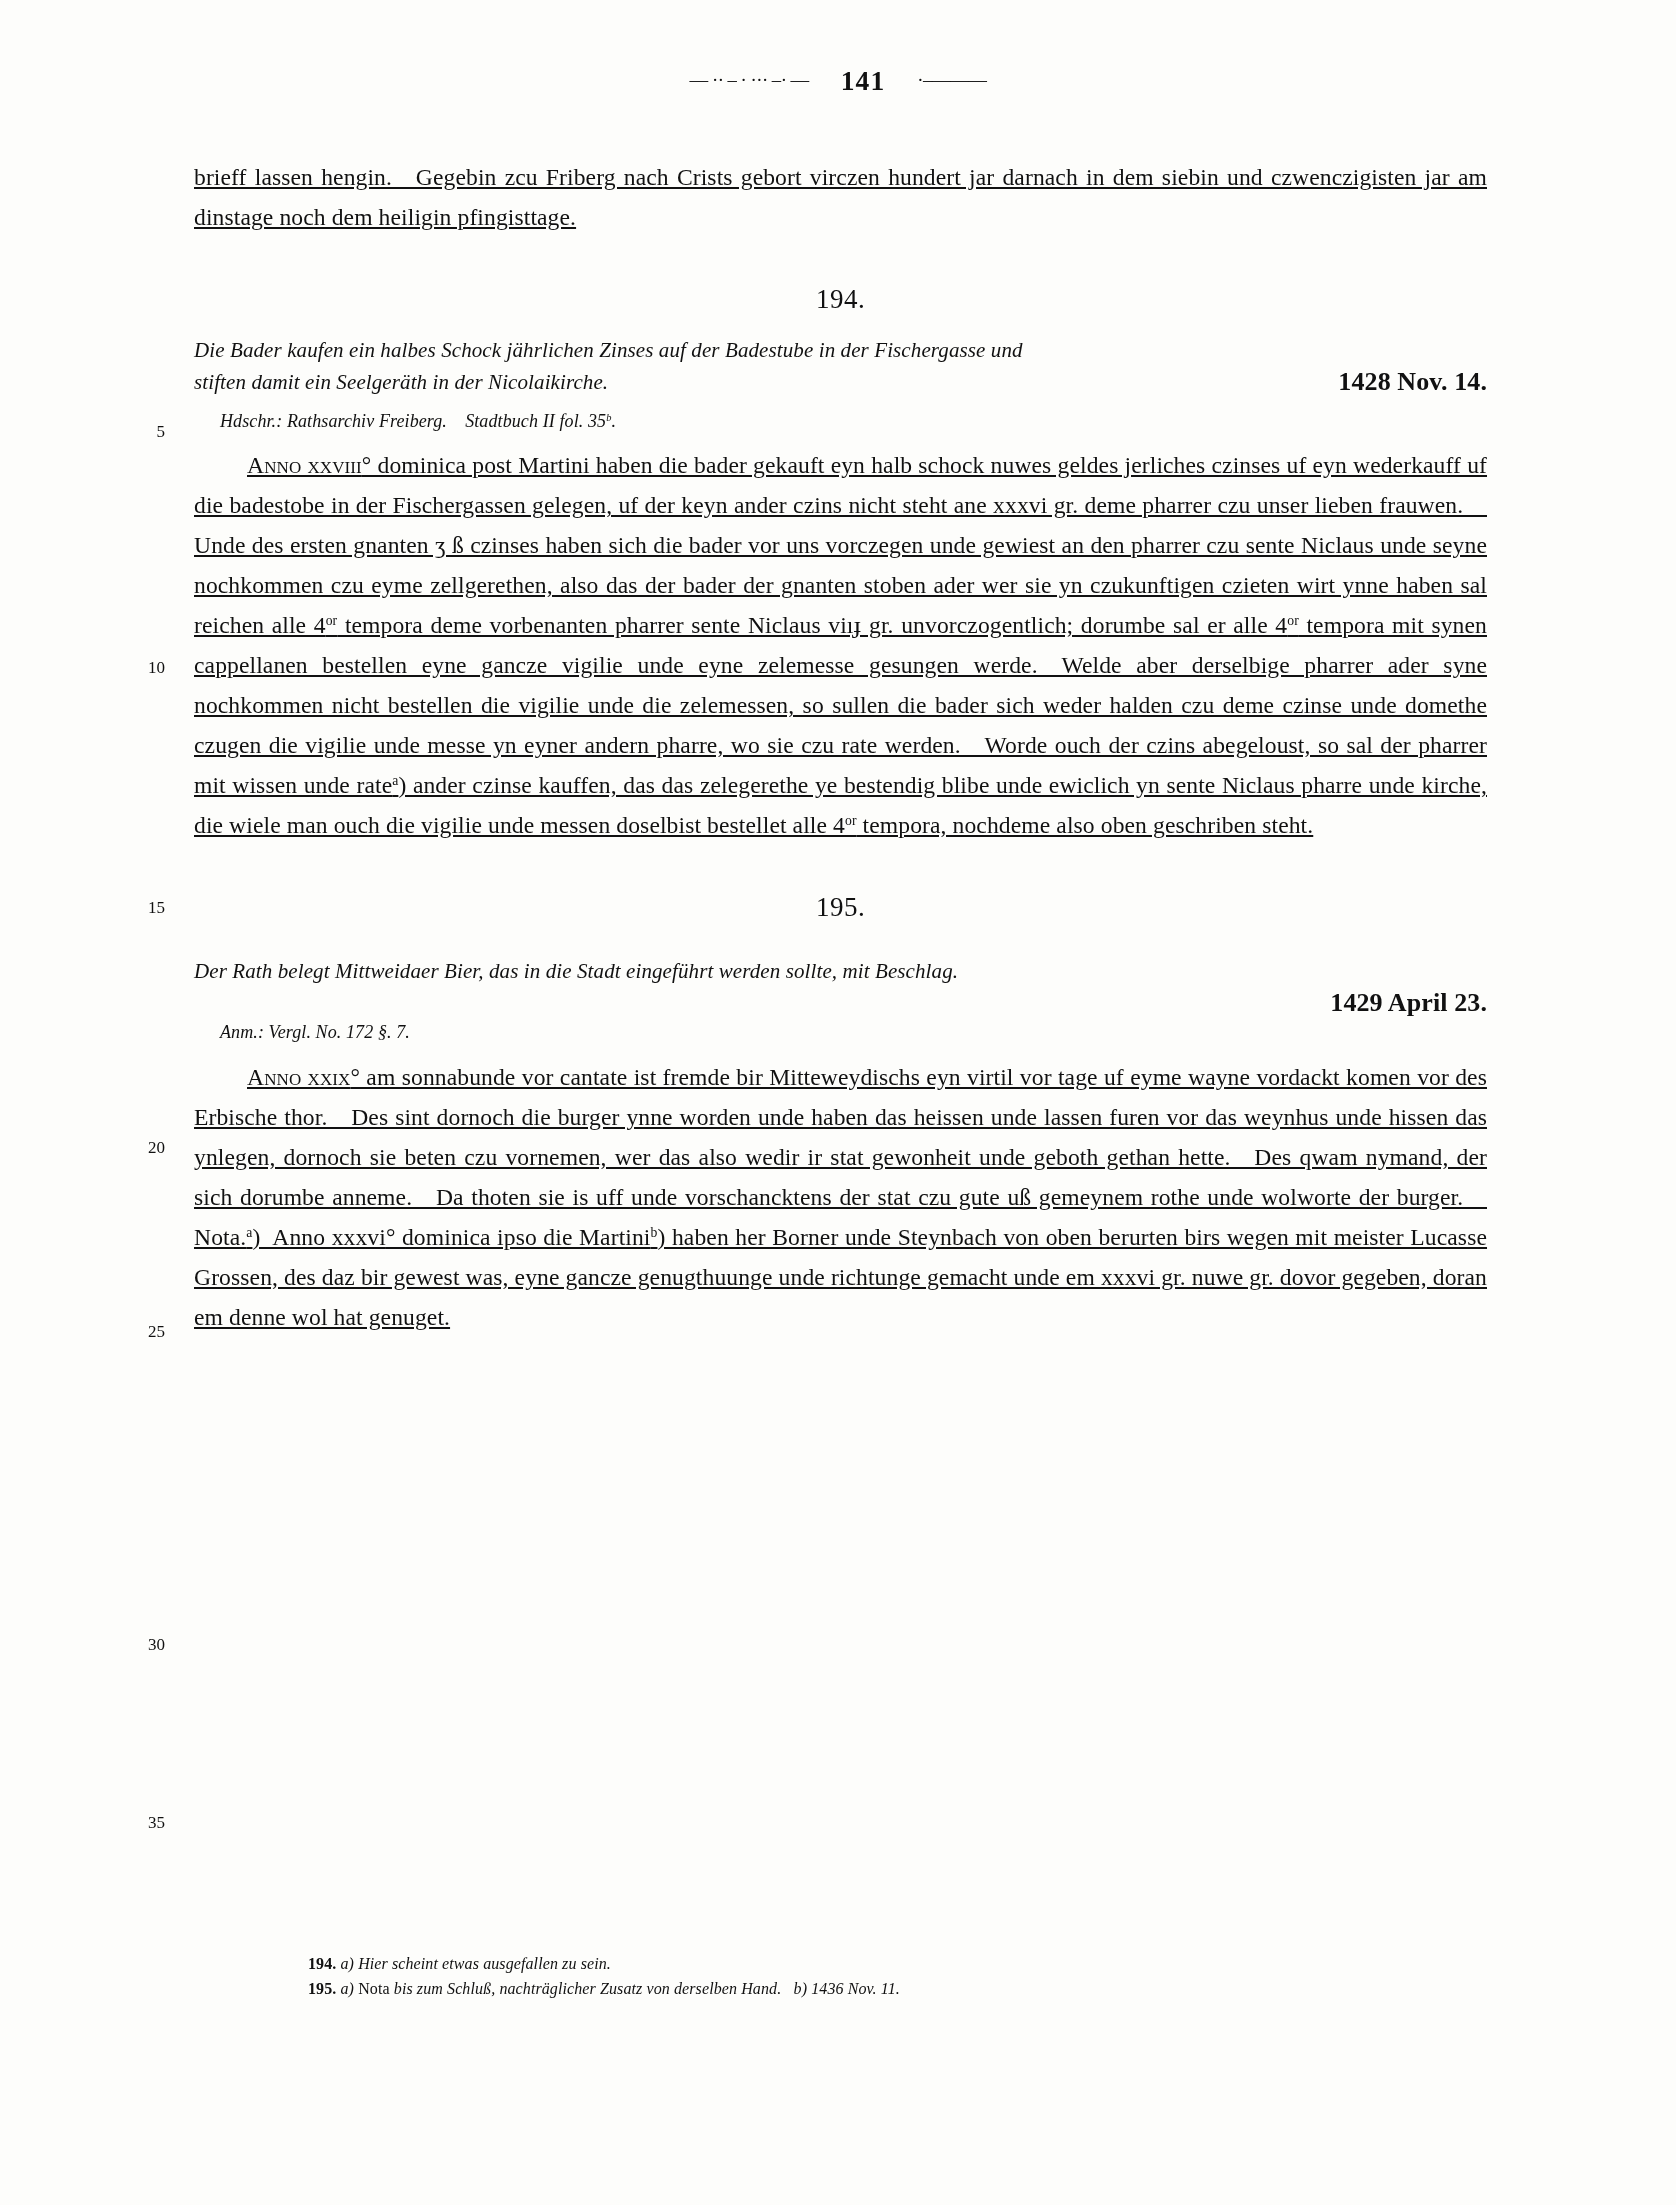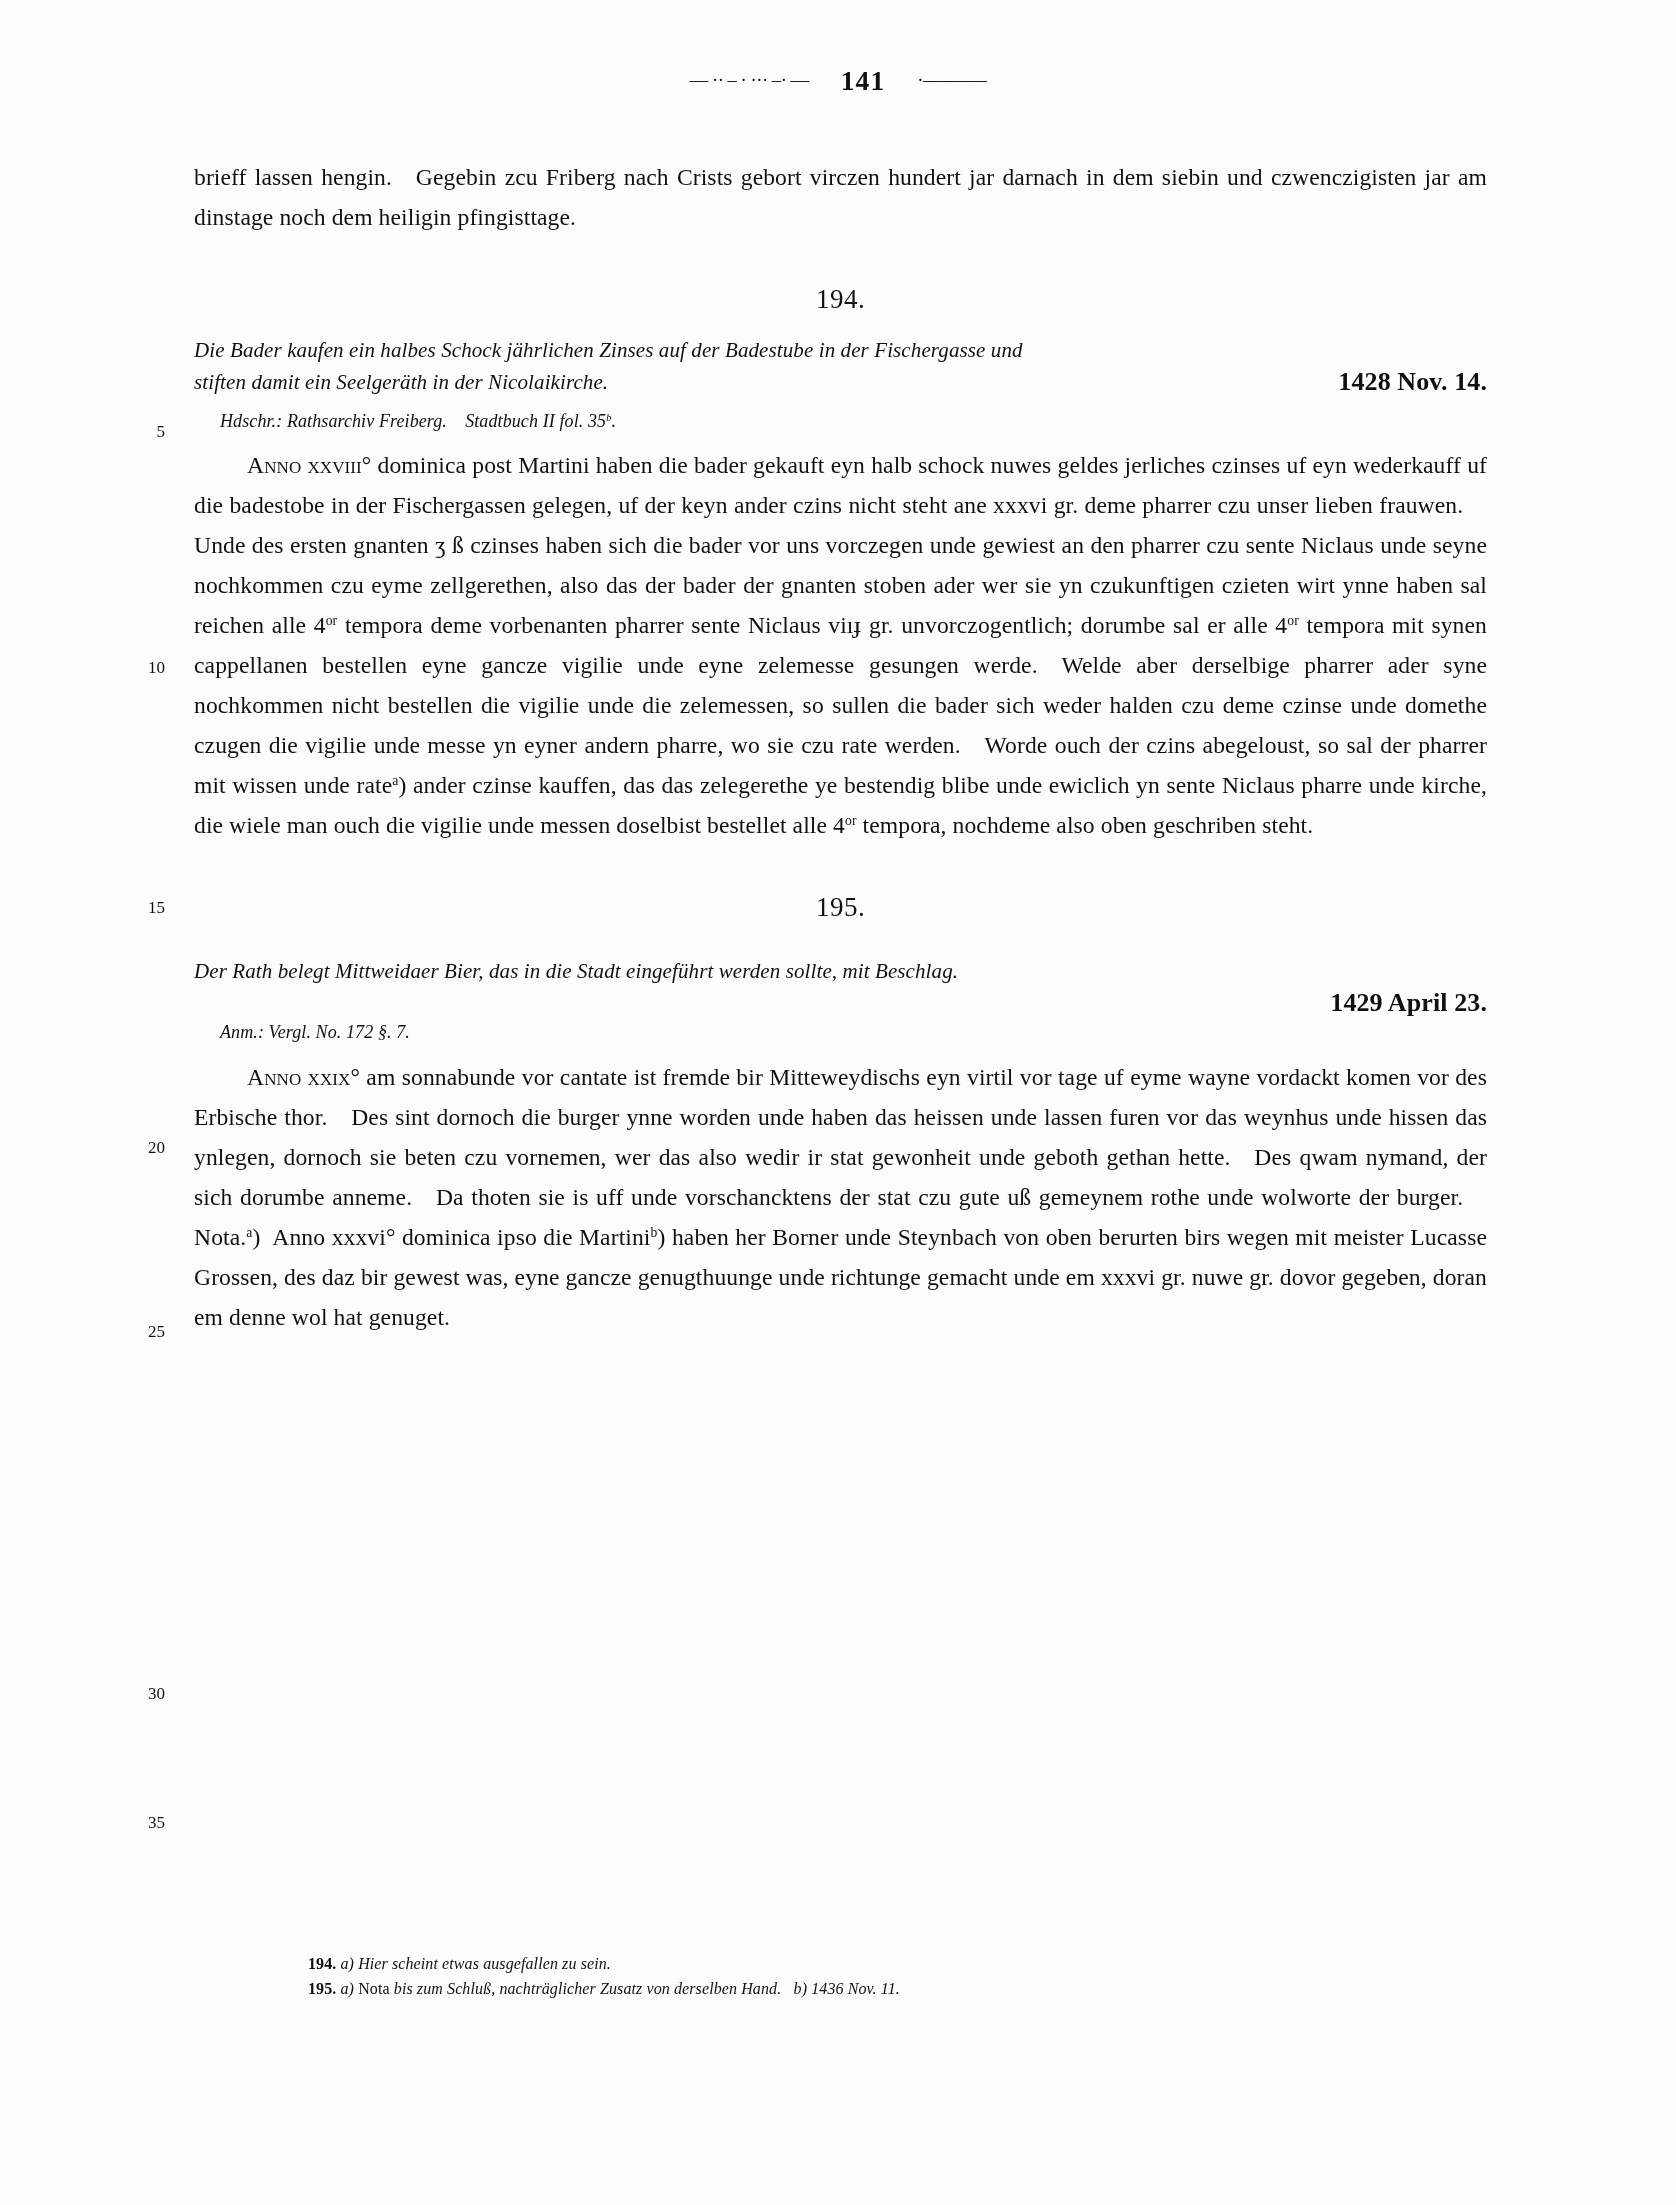--- a/index.html
+++ b/index.html
@@ -53,20 +53,21 @@
     width: 1293px;
   }
 
   .para {
     font-size: 23.6px;
     line-height: 40px;
     text-align: justify;
     text-align-last: left;
     margin: 0;
     letter-spacing: 0.1px;
+    text-decoration: underline;
   }
   .para.cont { text-indent: 0; }
   .para.body { text-indent: 53px; }
 
   
   .secnum {
     text-align: center;
     font-size: 27px;
     font-weight: normal;
     letter-spacing: 0.5px;
@@ -151,21 +152,21 @@
 
   <div class="runhead">
     <span class="dashL">— ·· – · ··· –· —</span><span>141</span><span class="dashR">·–———</span>
   </div>
 
   <div class="linenum" style="top:422px">5</div>
   <div class="linenum" style="top:658px">10</div>
   <div class="linenum" style="top:898px">15</div>
   <div class="linenum" style="top:1138px">20</div>
   <div class="linenum" style="top:1322px">25</div>
-  <div class="linenum" style="top:1684px">30</div>
+  <div class="linenum" style="top:1635px">30</div>
   <div class="linenum" style="top:1813px">35</div>
 
   <div class="col" style="top:157px">
 
     <p class="para cont">brieff lassen hengin.  Gegebin zcu Friberg nach Crists gebort virczen hundert jar darnach in dem siebin und czwenczigisten jar am dinstage noch dem heiligin pfingisttage.</p>
 
     <div class="spacer-l"></div>
 
     <div class="secnum">194.</div>
 

